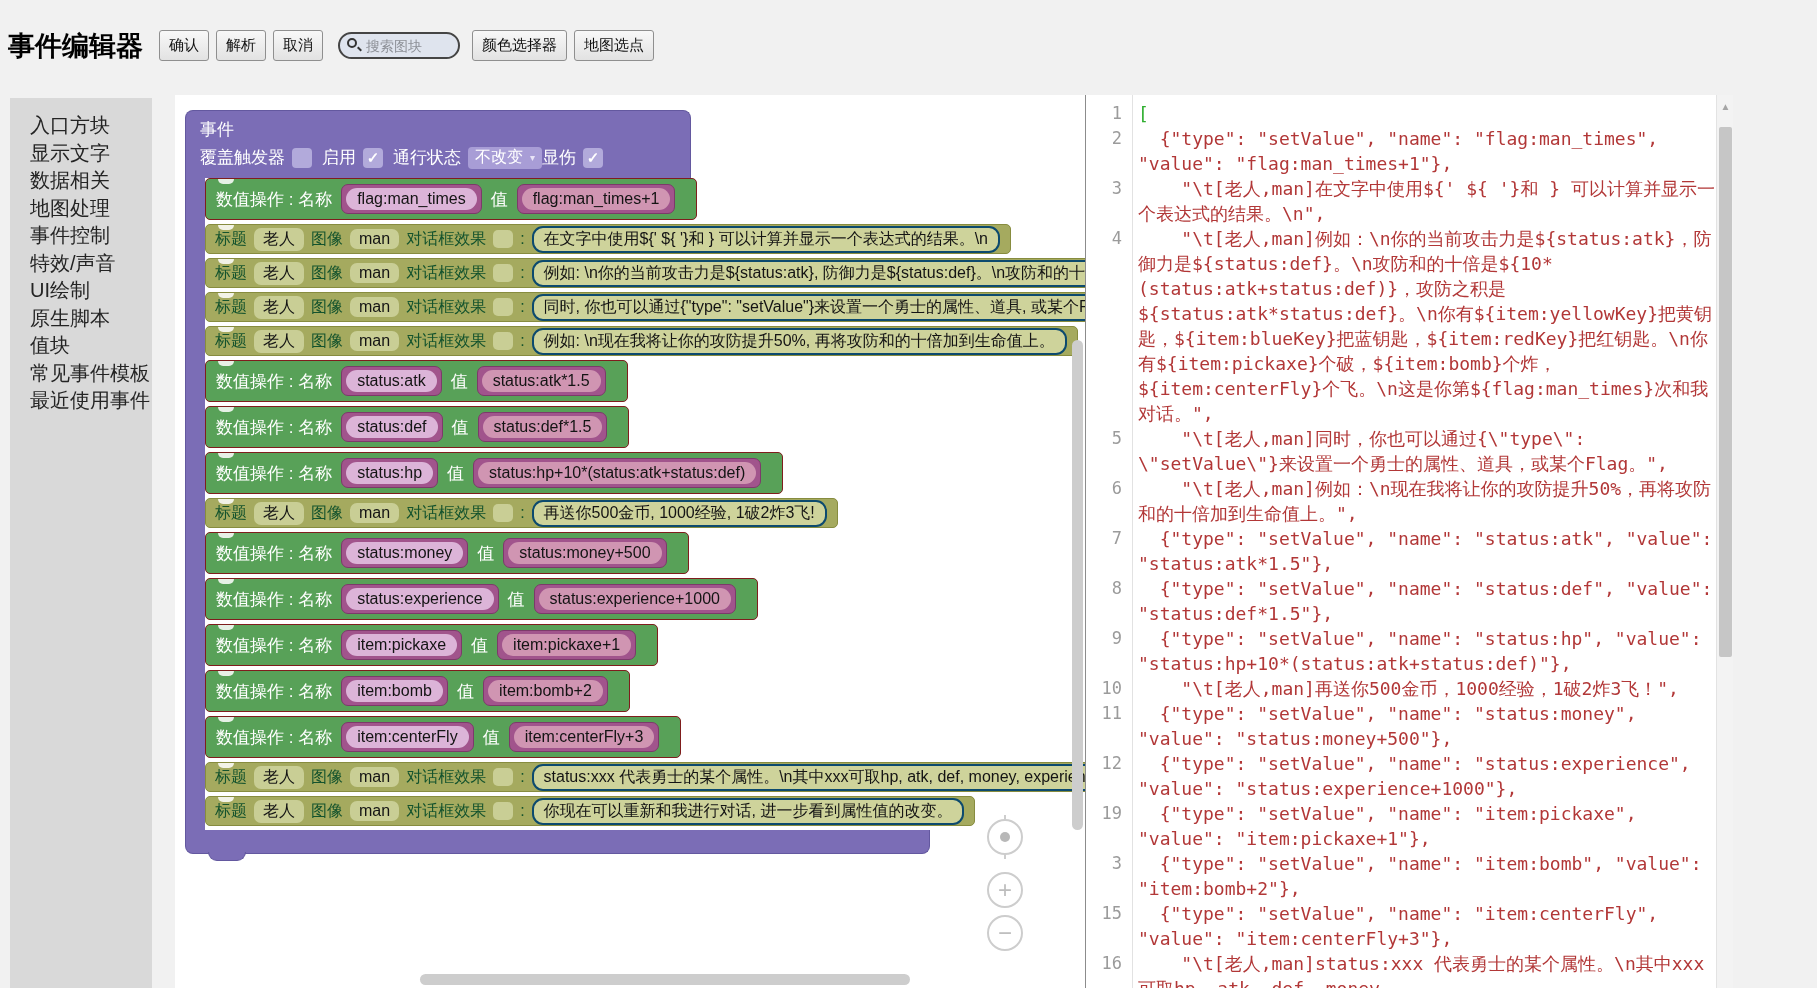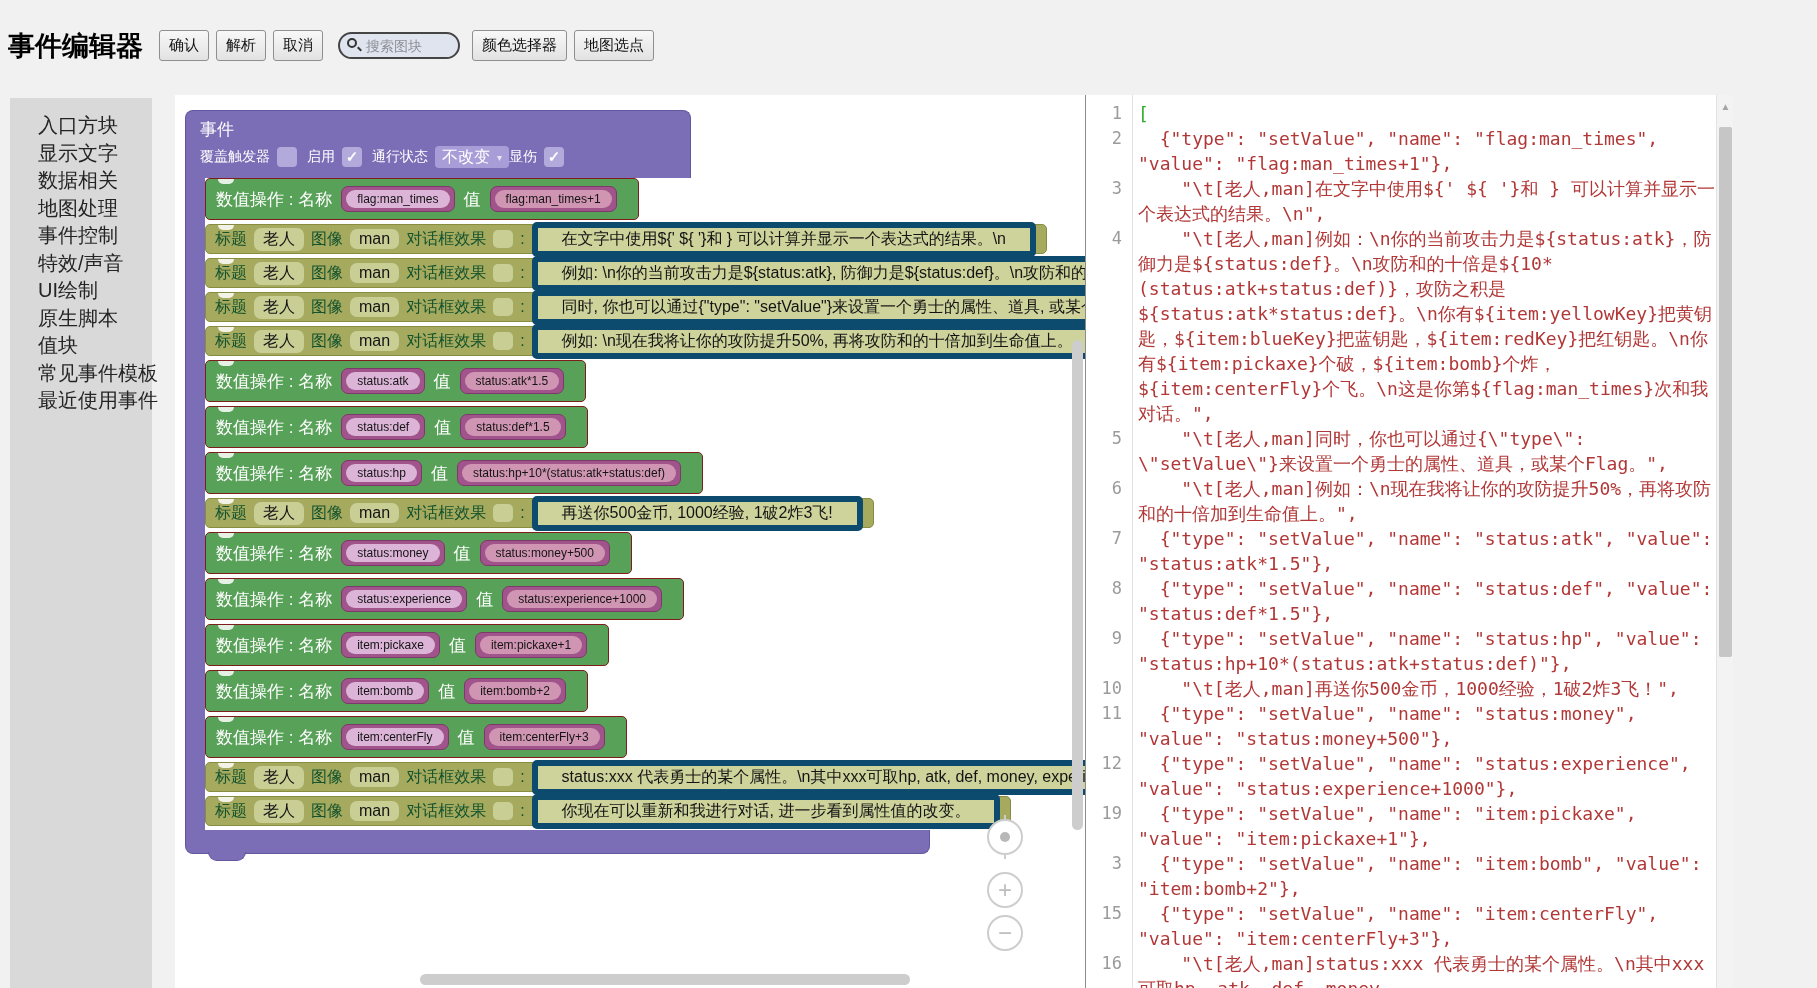--- a/index.html
+++ b/index.html
@@ -11,55 +11,55 @@
   #title { font-size:27px; font-weight:bold; color:#000; letter-spacing:0px; margin-right:16px; white-space:nowrap; }
   .tbtn { font-size:15px; color:#111; background:linear-gradient(#f8f8f8,#e2e2e2); border:1px solid #8f8f8f; border-radius:3px; padding:5px 9px; margin-right:7px; white-space:nowrap; cursor:pointer; font-family:inherit; }
   #searchwrap { position:relative; width:122px; height:27px; margin:0 12px 0 8px; }
   #searchwrap input { width:100%; height:100%; border:2px solid #454545; border-radius:14px; background:#dfe4ee; padding:0 8px 0 26px; font-size:14px; color:#333; outline:none; font-family:inherit; }
   #searchwrap input::placeholder { color:#8d9097; }
   .mag { position:absolute; left:9px; top:6px; width:10px; height:10px; border:2px solid #333; border-radius:50%; }
   .mag::after { content:""; position:absolute; left:8px; top:8px; width:5px; height:2px; background:#333; transform:rotate(45deg); }
 
   
   #content { position:absolute; left:0; top:95px; width:1817px; height:893px; }
-  #sidebar { position:absolute; left:10px; top:3px; width:142px; height:890px; background:#d9d9d9; padding:14px 0 0 28px; }
+  #sidebar { position:absolute; left:10px; top:3px; width:142px; height:890px; background:#d9d9d9; padding:14px 0 0 20px; }
   .side-item { font-size:20px; color:#242424; line-height:27.5px; white-space:nowrap; cursor:pointer; }
 
   #canvas { position:absolute; left:175px; top:0; width:910px; height:893px; background:#ffffff; overflow:hidden; }
 
   
   #event-block { position:absolute; left:10px; top:15px; }
   .ev-header { width:506px; height:68px; background:#7b6db6; border:1px solid #63589f; border-bottom:none; border-radius:8px 8px 0 0; padding:7px 12px 0 14px; }
   .ev-title { color:#fff; font-size:17px; line-height:24px; }
   .ev-controls { display:flex; align-items:center; margin-top:4px; }
-  .ev-lbl { color:#fff; font-size:14px; margin-right:7px; white-space:nowrap; }
+  .ev-lbl { color:#fff; font-size:17px; margin-right:7px; white-space:nowrap; }
   .cb { width:20px; height:20px; background:#b2aadb; border-radius:4px; margin-right:10px; display:flex; align-items:center; justify-content:center; color:#fff; font-size:15px; font-weight:bold; cursor:pointer; }
   .dd { background:#a89dd6; border-radius:4px; height:22px; display:flex; align-items:center; padding:0 7px; margin-right:0; color:#fff; font-size:16px; cursor:pointer; white-space:nowrap; }
   .dd .arrow { font-size:10px; margin-left:7px; color:#e8e4f7; }
   .ev-body { display:flex; }
   .ev-spine { width:20px; background:#7b6db6; border-left:1px solid #63589f; }
   .ev-stack { padding-top:0; }
   .ev-footer { width:745px; height:24px; background:#7b6db6; border:1px solid #63589f; border-top:none; border-radius:0 0 8px 8px; position:relative; }
   .ev-tail { position:absolute; left:22px; bottom:-8px; width:38px; height:9px; background:#7b6db6; border:1px solid #63589f; border-top:none; border-radius:0 0 9px 9px; }
 
   
   .blk { position:relative; display:flex; align-items:center; margin-bottom:4px; white-space:nowrap; width:max-content; }
   .blk::before { content:""; position:absolute; top:0; left:12px; width:16px; height:5px; background:rgba(255,255,255,.85); border-radius:0 0 6px 6px; }
   .blk.green { height:42px; background:#58a158; border:1px solid #7f1d1d; border-radius:5px; padding:0 12px 0 10px; }
   .glbl { color:#fff; font-size:17px; margin-right:9px; }
   .slot { display:inline-flex; align-items:center; background:#a1548c; border:1px solid #7c3a6a; border-radius:7px; padding:3px 4px; margin-right:9px; }
-  .pillfield { border-radius:11px; padding:2px 11px; font-size:12px; color:#141414; cursor:text; }
+  .pillfield { border-radius:11px; padding:2px 11px; font-size:16px; color:#141414; cursor:text; }
   .pill-name { background:#dcb4d8; }
   .pill-value { background:#d095b2; }
 
   .blk.olive { height:30px; background:#a5aa5f; border:1px solid #878c3f; border-radius:5px; padding:0 10px 0 9px; }
   .olbl { color:#14532d; font-size:16px; margin-right:7px; }
   .opill { background:#c9ce95; border-radius:7px; padding:1px 9px; font-size:16px; color:#141414; margin-right:7px; cursor:text; }
   .ominifield { background:#c9ce95; border-radius:5px; width:20px; height:18px; margin-right:7px; cursor:pointer; }
-  .otext { background:#ced39b; border:6px solid #0c4a6e; border-radius:5px; padding:1px 24px; font-size:16px; color:#141414; cursor:text; }
+  .otext { background:#ced39b; border:2px solid #0c4a6e; border-radius:11px; padding:1px 10px; font-size:16px; color:#141414; cursor:text; }
 
   
   .zoomctl { position:absolute; width:36px; height:36px; border:2px solid #cdcdcd; border-radius:50%; background:#fff; color:#bdbdbd; font-size:24px; line-height:31px; text-align:center; cursor:pointer; }
   #zc-target { left:812px; top:724px; }
   #zc-target::after { content:""; position:absolute; left:50%; top:50%; width:10px; height:10px; margin:-5px 0 0 -5px; background:#b8b8b8; border-radius:50%; }
   #zc-target::before { content:""; position:absolute; left:50%; top:-6px; width:2px; height:6px; margin-left:-1px; background:#cdcdcd; box-shadow:0 38px 0 #cdcdcd; }
   #zc-plus { left:812px; top:777px; }
   #zc-minus { left:812px; top:820px; }
   #canvas-vscroll { position:absolute; right:2px; top:245px; width:11px; height:490px; background:#cdcdcd; border-radius:6px; cursor:pointer; }
   #canvas-hscroll { position:absolute; left:245px; bottom:3px; width:490px; height:11px; background:#cdcdcd; border-radius:6px; cursor:pointer; }

